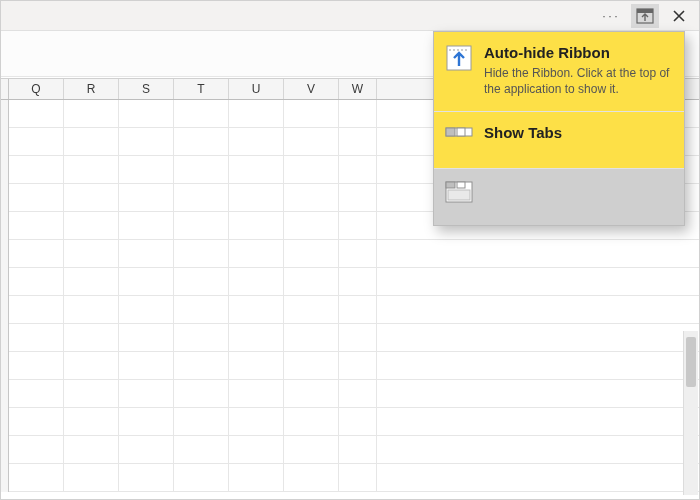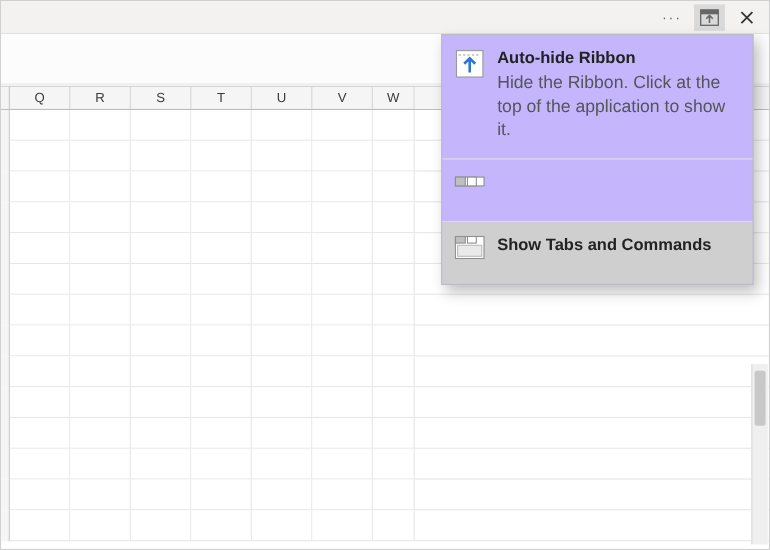--- a/index.html
+++ b/index.html
@@ -16,28 +16,28 @@
   
   .sheet { position: absolute; top: 77px; left: 0; right: 0; bottom: 0; }
   .colhead-row { display: flex; height: 22px; border-top: 1px solid #d0d0d0; border-bottom: 1px solid #bdbdbd; background: #f5f5f5; }
   .rowhead-gut { width: 8px; flex: 0 0 8px; border-right: 1px solid #c6c6c6; background: #f5f5f5; }
   .colhead { flex: 0 0 55px; border-right: 1px solid #d6d6d6; display: flex; align-items: center; justify-content: center; font-size: 12px; color: #3a3a3a; }
   .grid { position: absolute; top: 22px; left: 0; right: 0; bottom: 0; }
   .row { display: flex; height: 28px; }
   .row .rowhead-gut { height: 100%; }
   .cell { flex: 0 0 55px; border-right: 1px solid #e6e6e6; border-bottom: 1px solid #e6e6e6; height: 100%; background: #fff; }
   
-  .menu { position: absolute; top: 30px; right: 14px; width: 284px; background: #c4b5fd; border: 1px solid #bcbcbc; box-shadow: 4px 6px 12px rgba(0,0,0,0.25); }
+  .menu { position: absolute; top: 30px; right: 14px; width: 252px; background: #fde047; border: 1px solid #bcbcbc; box-shadow: 4px 6px 12px rgba(0,0,0,0.25); }
   .menu-item { display: flex; gap: 10px; padding: 12px 14px 14px 10px; border-bottom: 1px solid #e2e2e2; cursor: default; }
   .menu-item:last-child { border-bottom: none; }
   .menu-item.selected { background: #cfcfcf; }
   .mi-icon { flex: 0 0 30px; height: 30px; display: flex; align-items: flex-start; justify-content: center; }
   .mi-text { flex: 1; }
   .mi-title { font-weight: 600; font-size: 15px; color: #222; margin-bottom: 4px; }
-  .mi-desc { font-size: 16px; color: #555; line-height: 1.35; }
+  .mi-desc { font-size: 12px; color: #555; line-height: 1.35; }
   
   .vscroll { position: absolute; right: 1px; top: 330px; bottom: 4px; width: 15px; background: #efefef; border-left: 1px solid #dcdcdc; }
   .vscroll .thumb { position: absolute; left: 2px; right: 2px; top: 6px; height: 50px; background: #c8c8c8; border-radius: 2px; }
 </style>
 </head>
 <body>
 
 <div class="window">
 
   <div class="titlebar">
@@ -257,30 +257,30 @@
       </div>
       <div class="menu-item">
         <div class="mi-icon">
           <svg width="28" height="16" viewBox="0 0 28 16">
             <rect x="1" y="4" width="26" height="8" fill="#fff" stroke="#8f8f8f"></rect>
             <rect x="1" y="4" width="9" height="8" fill="#bfbfbf" stroke="#8f8f8f"></rect>
             <rect x="12" y="4" width="8" height="8" fill="#fff" stroke="#8f8f8f"></rect>
           </svg>
         </div>
         <div class="mi-text">
+          <div class="mi-title">Show Tabs</div>
         </div>
       </div>
       <div class="menu-item selected">
         <div class="mi-icon">
           <svg width="28" height="22" viewBox="0 0 28 22">
             <rect x="1" y="1" width="26" height="20" fill="#fff" stroke="#8f8f8f"></rect>
             <rect x="1" y="1" width="9" height="6" fill="#bfbfbf" stroke="#8f8f8f"></rect>
             <rect x="12" y="1" width="8" height="6" fill="#fff" stroke="#8f8f8f"></rect>
             <rect x="3" y="9" width="22" height="10" fill="#e9e9e9" stroke="#bdbdbd"></rect>
           </svg>
         </div>
         <div class="mi-text">
-          <div class="mi-title">Show Tabs and Commands</div>
         </div>
       </div>
     </div>
 
 </div>
 
 </body></html>

